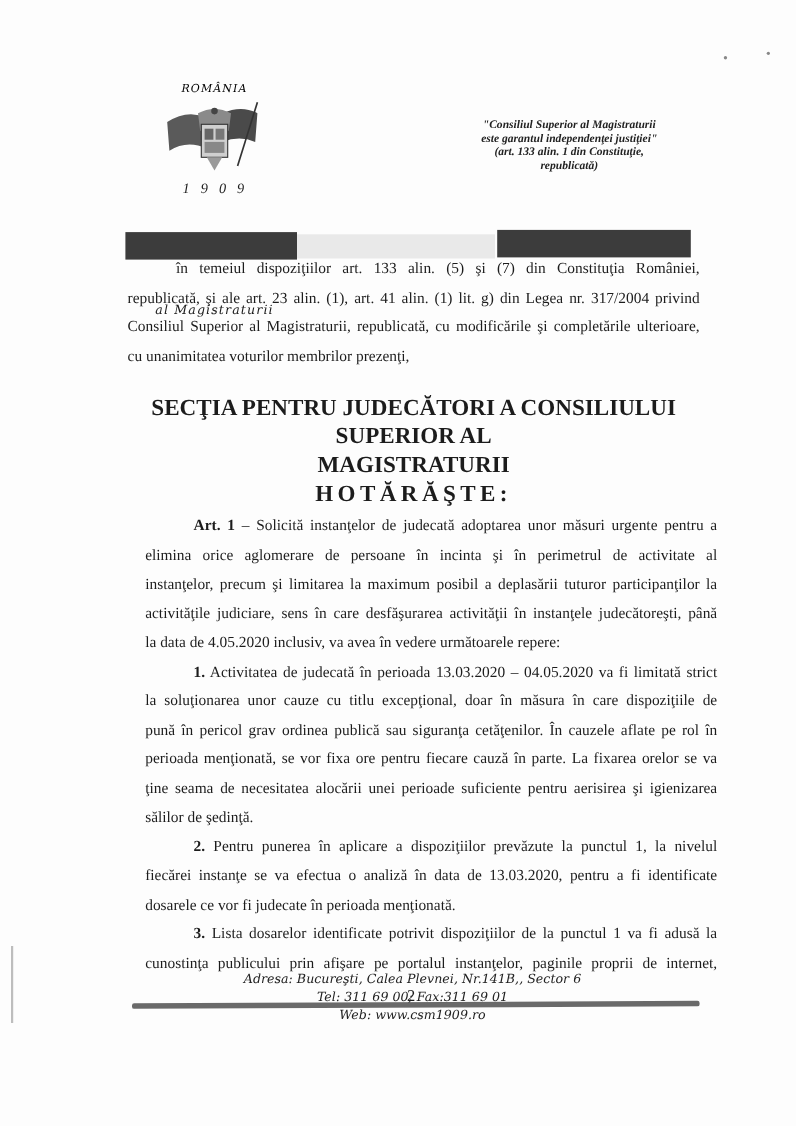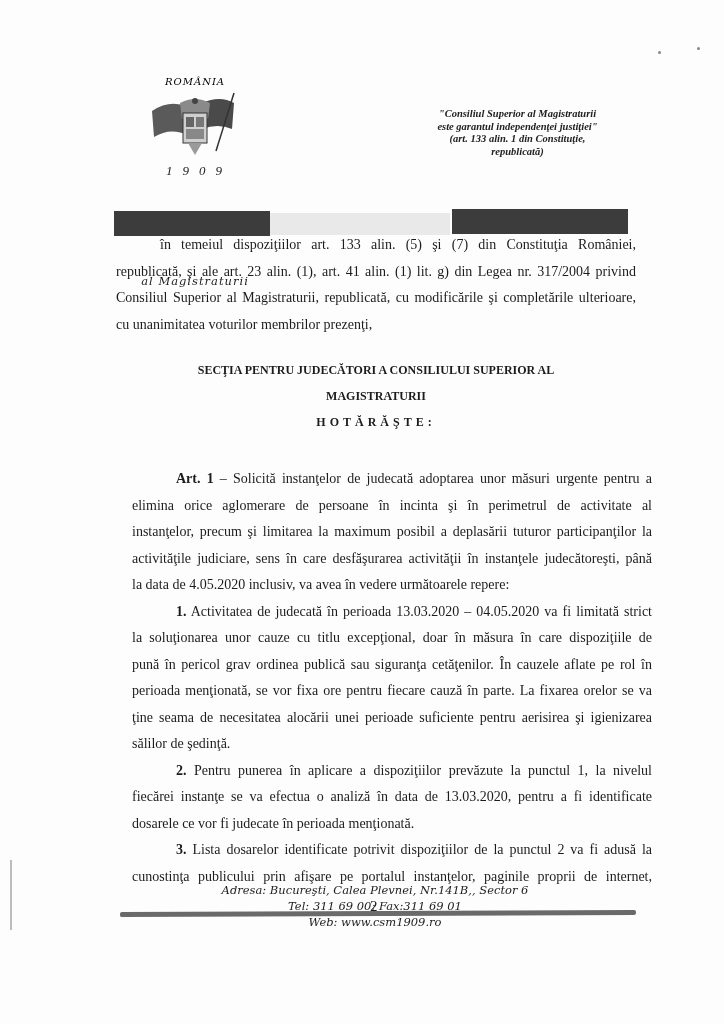--- a/index.html
+++ b/index.html
@@ -32,21 +32,21 @@
     position: absolute; left: 116px; width: 520px;
     font-size: 14px; line-height: 26.5px; text-align: justify;
     text-align-last: left;
   }
   .line { display: block; text-align: justify; text-align-last: justify; white-space: nowrap; }
   .line.last { text-align-last: left; }
   .line.ind { padding-left: 44px; }
 
   .heading {
     position: absolute; left: 116px; width: 520px; text-align: center;
-    font-weight: bold; font-size: 12px; line-height: 26px;
+    font-weight: bold; font-size: 21px; line-height: 26px;
   }
   .spaced { letter-spacing: 4px; }
 
   .b { font-weight: bold; }
 
   .page-num { position: absolute; left: 370px; top: 898px; font-size: 15px; }
   .footer-rule {
     position: absolute; left: 120px; top: 911px; width: 516px; height: 5px;
     background: #6a6a6a; border-radius: 2px; transform: rotate(-0.25deg);
   }
@@ -118,21 +118,21 @@
     <span class="line">la soluţionarea unor cauze cu titlu excepţional, doar în măsura în care dispoziţiile de</span>
     <span class="line">pună în pericol grav ordinea publică sau siguranţa cetăţenilor. În cauzele aflate pe rol în</span>
     <span class="line">perioada menţionată, se vor fixa ore pentru fiecare cauză în parte. La fixarea orelor se va</span>
     <span class="line">ţine seama de necesitatea alocării unei perioade suficiente pentru aerisirea şi igienizarea</span>
     <span class="line last">sălilor de şedinţă.</span>
 
     <span class="line ind"><span class="b">2.</span><span> Pentru punerea în aplicare a dispoziţiilor prevăzute la punctul 1, la nivelul</span></span>
     <span class="line">fiecărei instanţe se va efectua o analiză în data de 13.03.2020, pentru a fi identificate</span>
     <span class="line last">dosarele ce vor fi judecate în perioada menţionată.</span>
 
-    <span class="line ind"><span class="b">3.</span><span> Lista dosarelor identificate potrivit dispoziţiilor de la punctul 2 va fi adusă la</span></span>
+    <span class="line ind"><span class="b">3.</span><span> Lista dosarelor identificate potrivit dispoziţiilor de la punctul 1 va fi adusă la</span></span>
     <span class="line">cunostinţa publicului prin afişare pe portalul instanţelor, paginile proprii de internet,</span>
   </div>
 
   <div class="page-num">2</div>
   <div class="footer-rule"></div>
   <div class="footer">
     <div>Adresa: Bucureşti, Calea Plevnei, Nr.141B,, Sector 6</div>
     <div>Tel: 311 69 00; Fax:311 69 01</div>
     <div>Web: www.csm1909.ro</div>
   </div>

